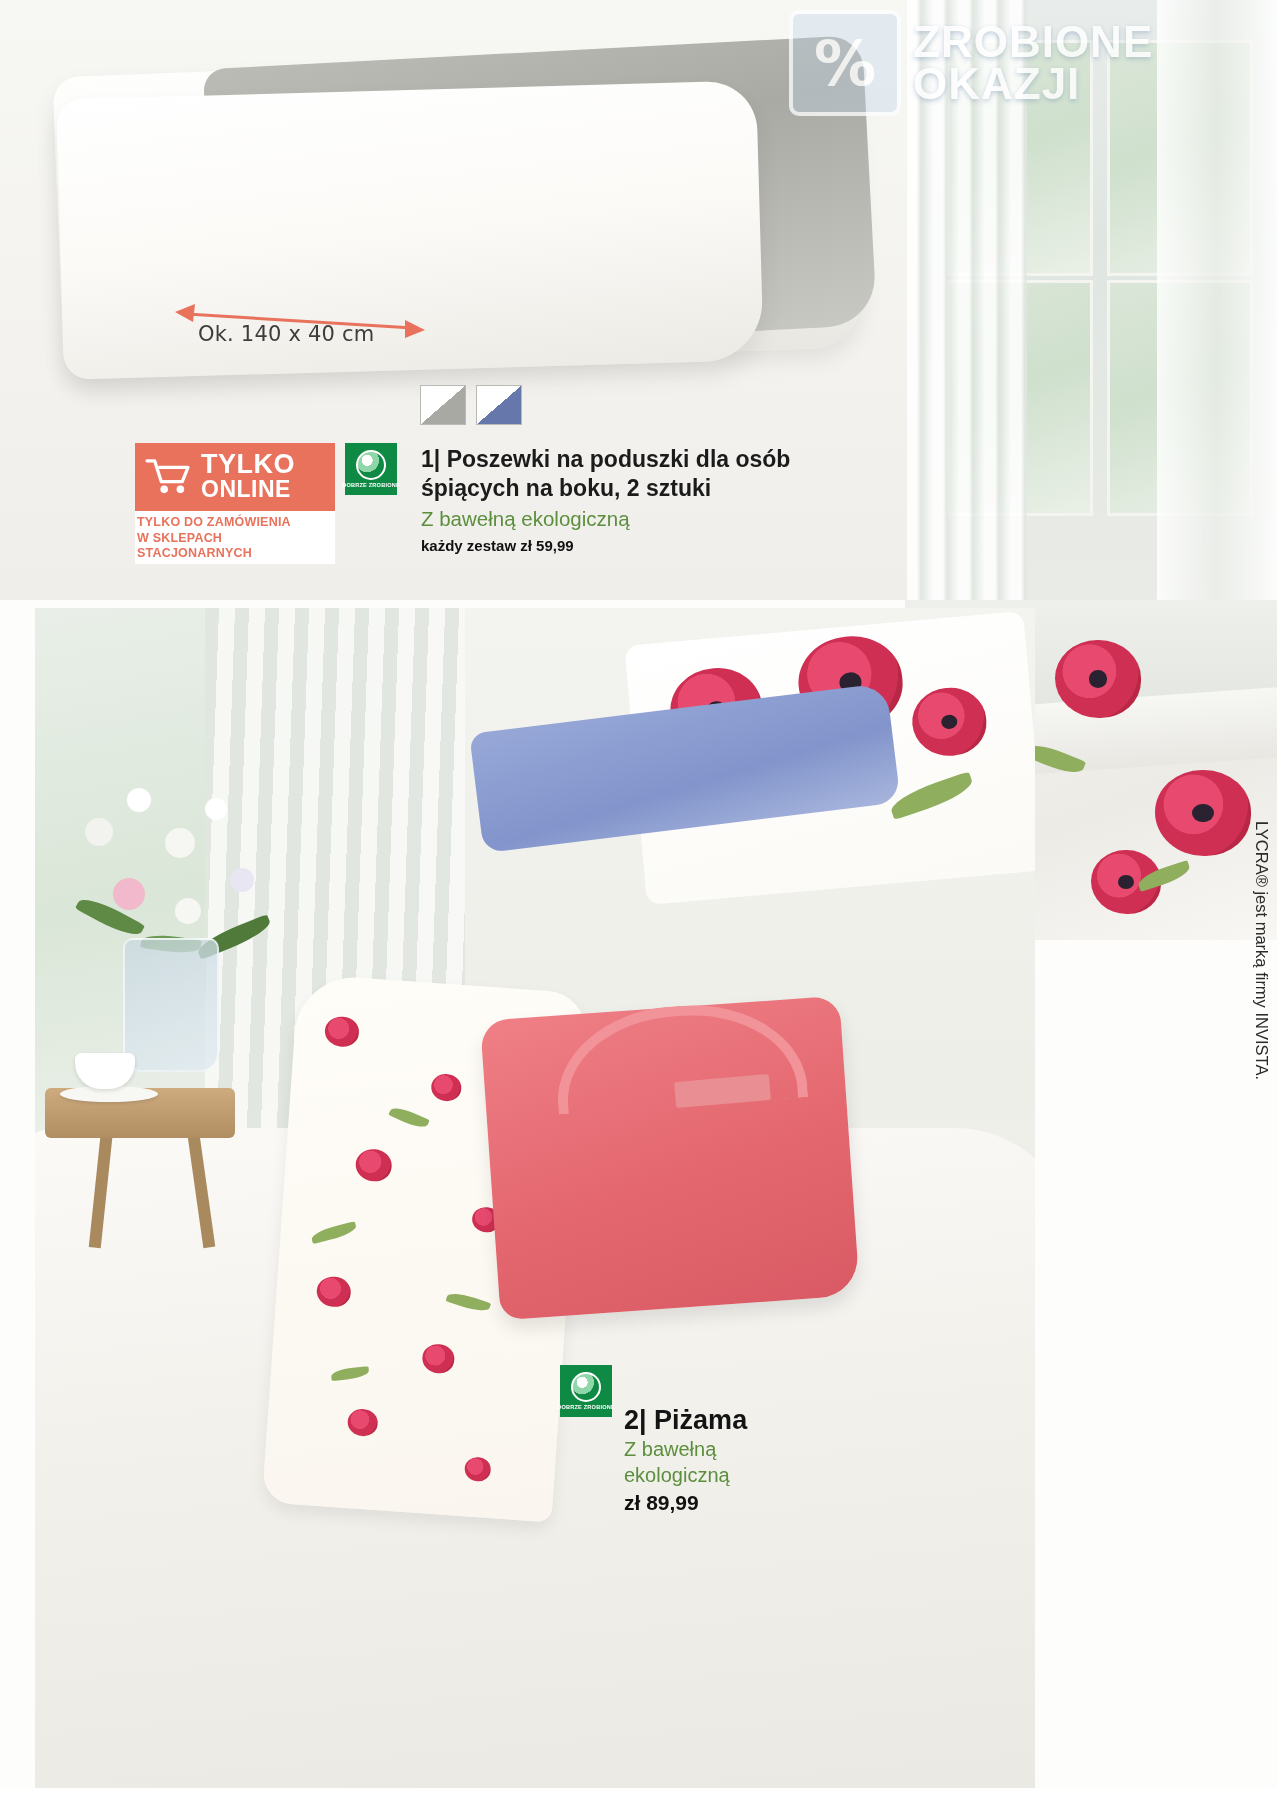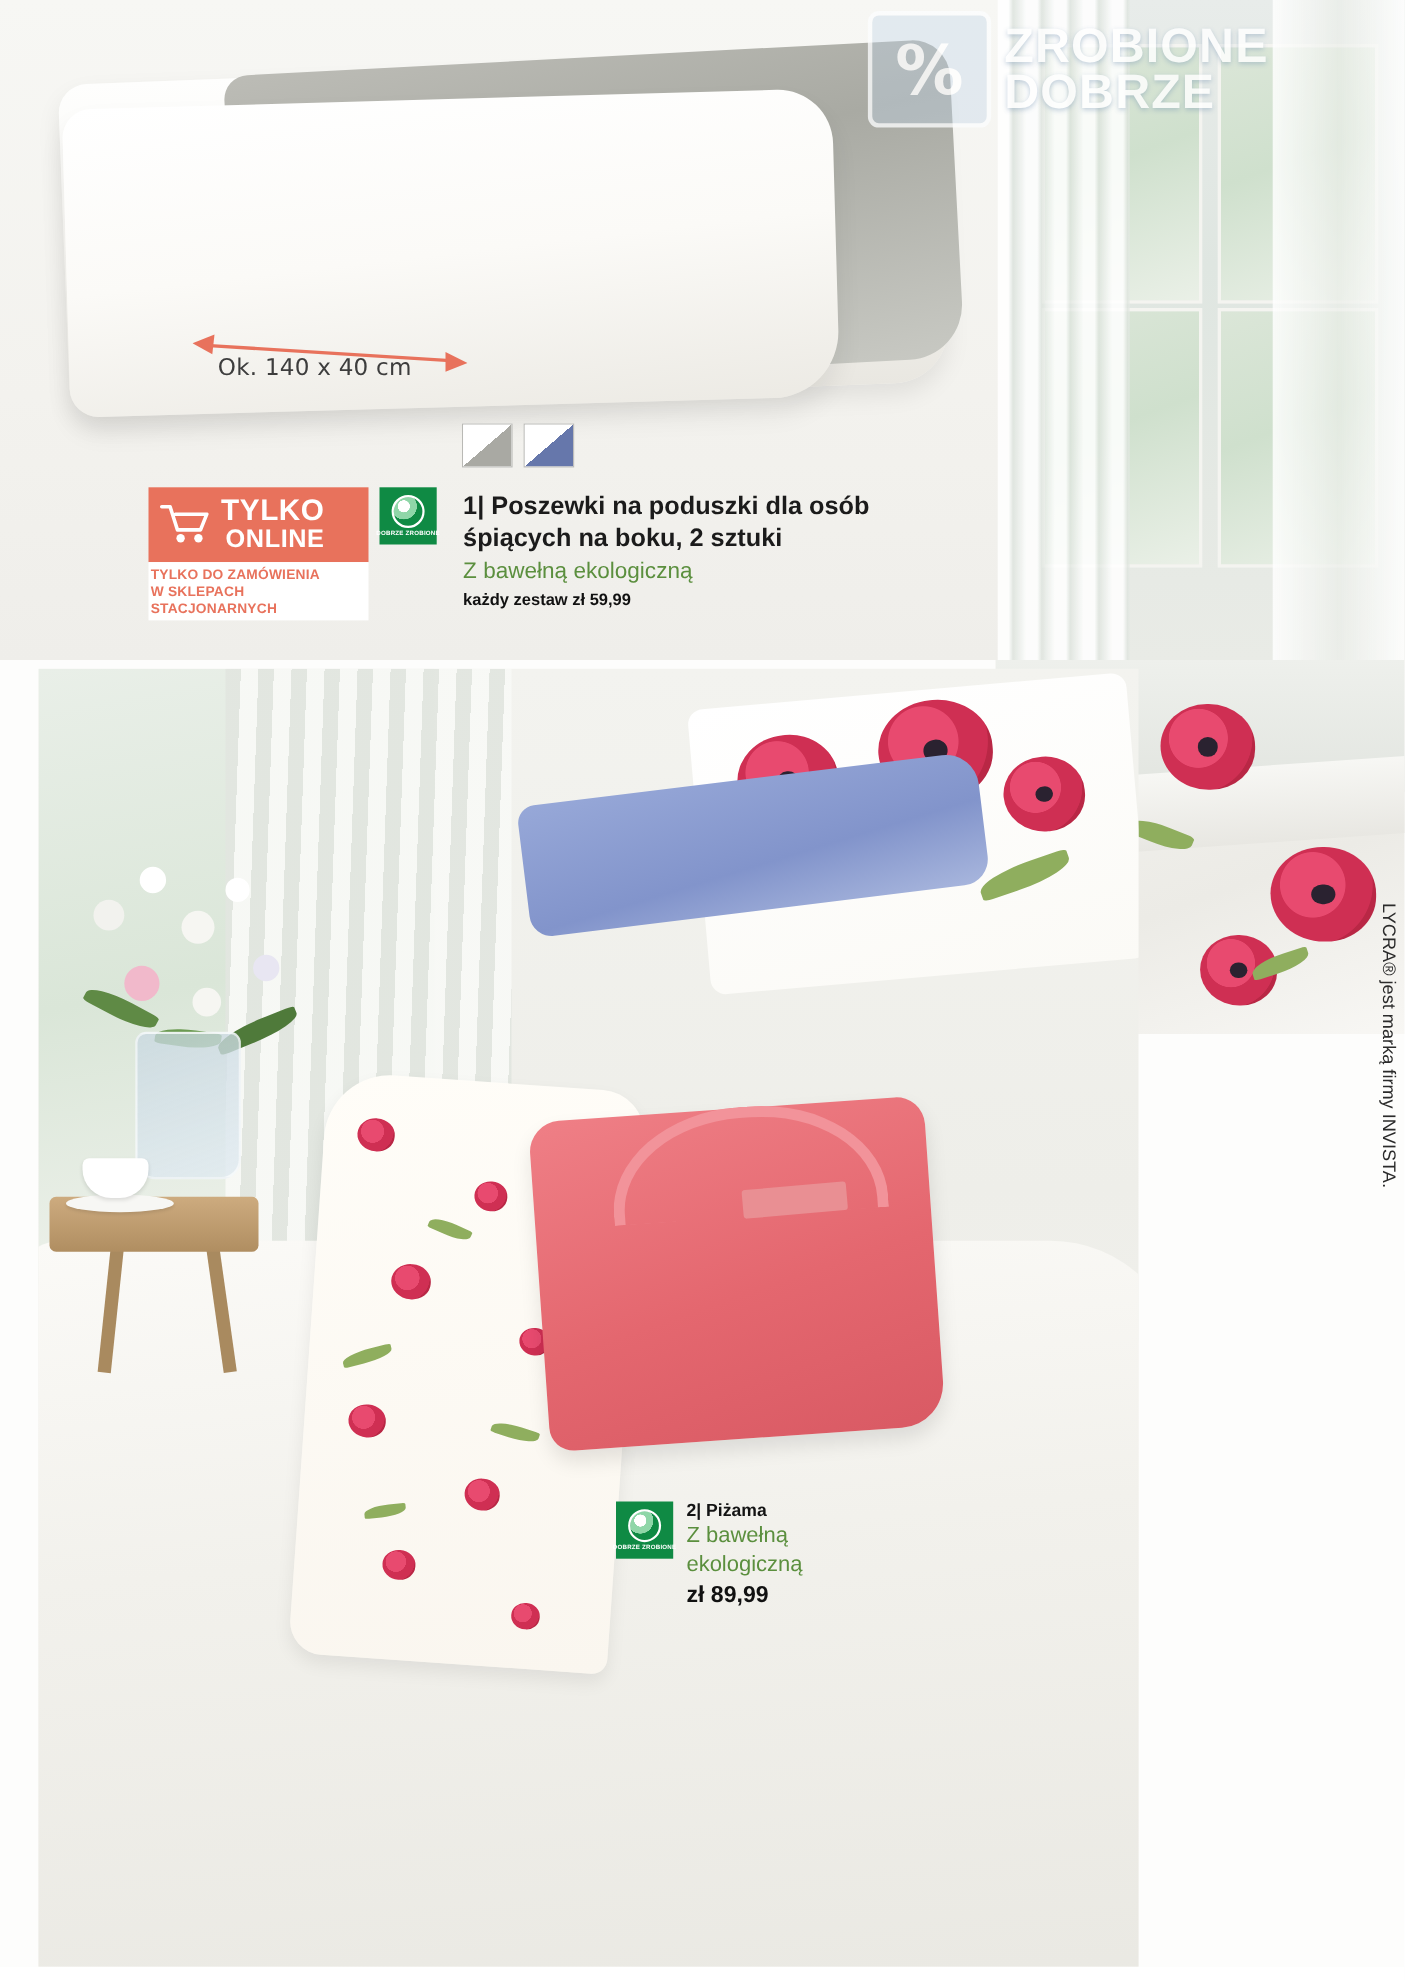--- a/index.html
+++ b/index.html
@@ -171,21 +171,20 @@
     padding: 8px 10px 10px 10px;
     display: flex;
     align-items: center;
     gap: 10px;
   }
   .cart-icon { width: 46px; height: 40px; flex: 0 0 auto; }
   .online-words {
     line-height: 1.0;
     font-weight: bold;
     letter-spacing: .5px;
-    text-align: right;
   }
   .online-words .l1 { font-size: 27px; }
   .online-words .l2 { font-size: 23px; }
   .online-bottom {
     background: #ffffff;
     color: #e8725c;
     font-size: 12.5px;
     font-weight: bold;
     line-height: 1.25;
     padding: 4px 2px 2px 2px;
@@ -417,23 +416,24 @@
   
   .prod2 {
     position: absolute;
     left: 560px; top: 1365px;
     width: 330px;
     display: flex;
     gap: 12px;
     z-index: 30;
   }
   .p2-title {
-    font-size: 16px;
+    font-size: 27px;
     font-weight: bold;
     color: #141414;
+    margin-top: 40px;
   }
   .p2-sub {
     font-size: 20px;
     color: #5b8f3e;
     line-height: 1.25;
     margin-top: 1px;
   }
   .p2-price {
     font-size: 21px;
     font-weight: bold;
@@ -488,21 +488,21 @@
       <polygon points="0,12 20,4 18,22" fill="#e8725c"></polygon>
       <polygon points="250,30 230,20 230,38" fill="#e8725c"></polygon>
     </svg>
     <div class="dim-label">Ok. 140 x 40 cm</div>
   </div>
 
   <div class="watermark">
     <div class="wm-badge">%</div>
     <div class="wm-text">
       <div class="wm-line1">ZROBIONE</div>
-      <div class="wm-line2">DOBRZE</div>
+      <div class="wm-line2">OKAZJI</div>
     </div>
   </div>
 
   <div class="swatches">
     <div class="swatch grey">
         <div class="tri"></div>
       </div>
     <div class="swatch blue">
         <div class="tri"></div>
       </div>

